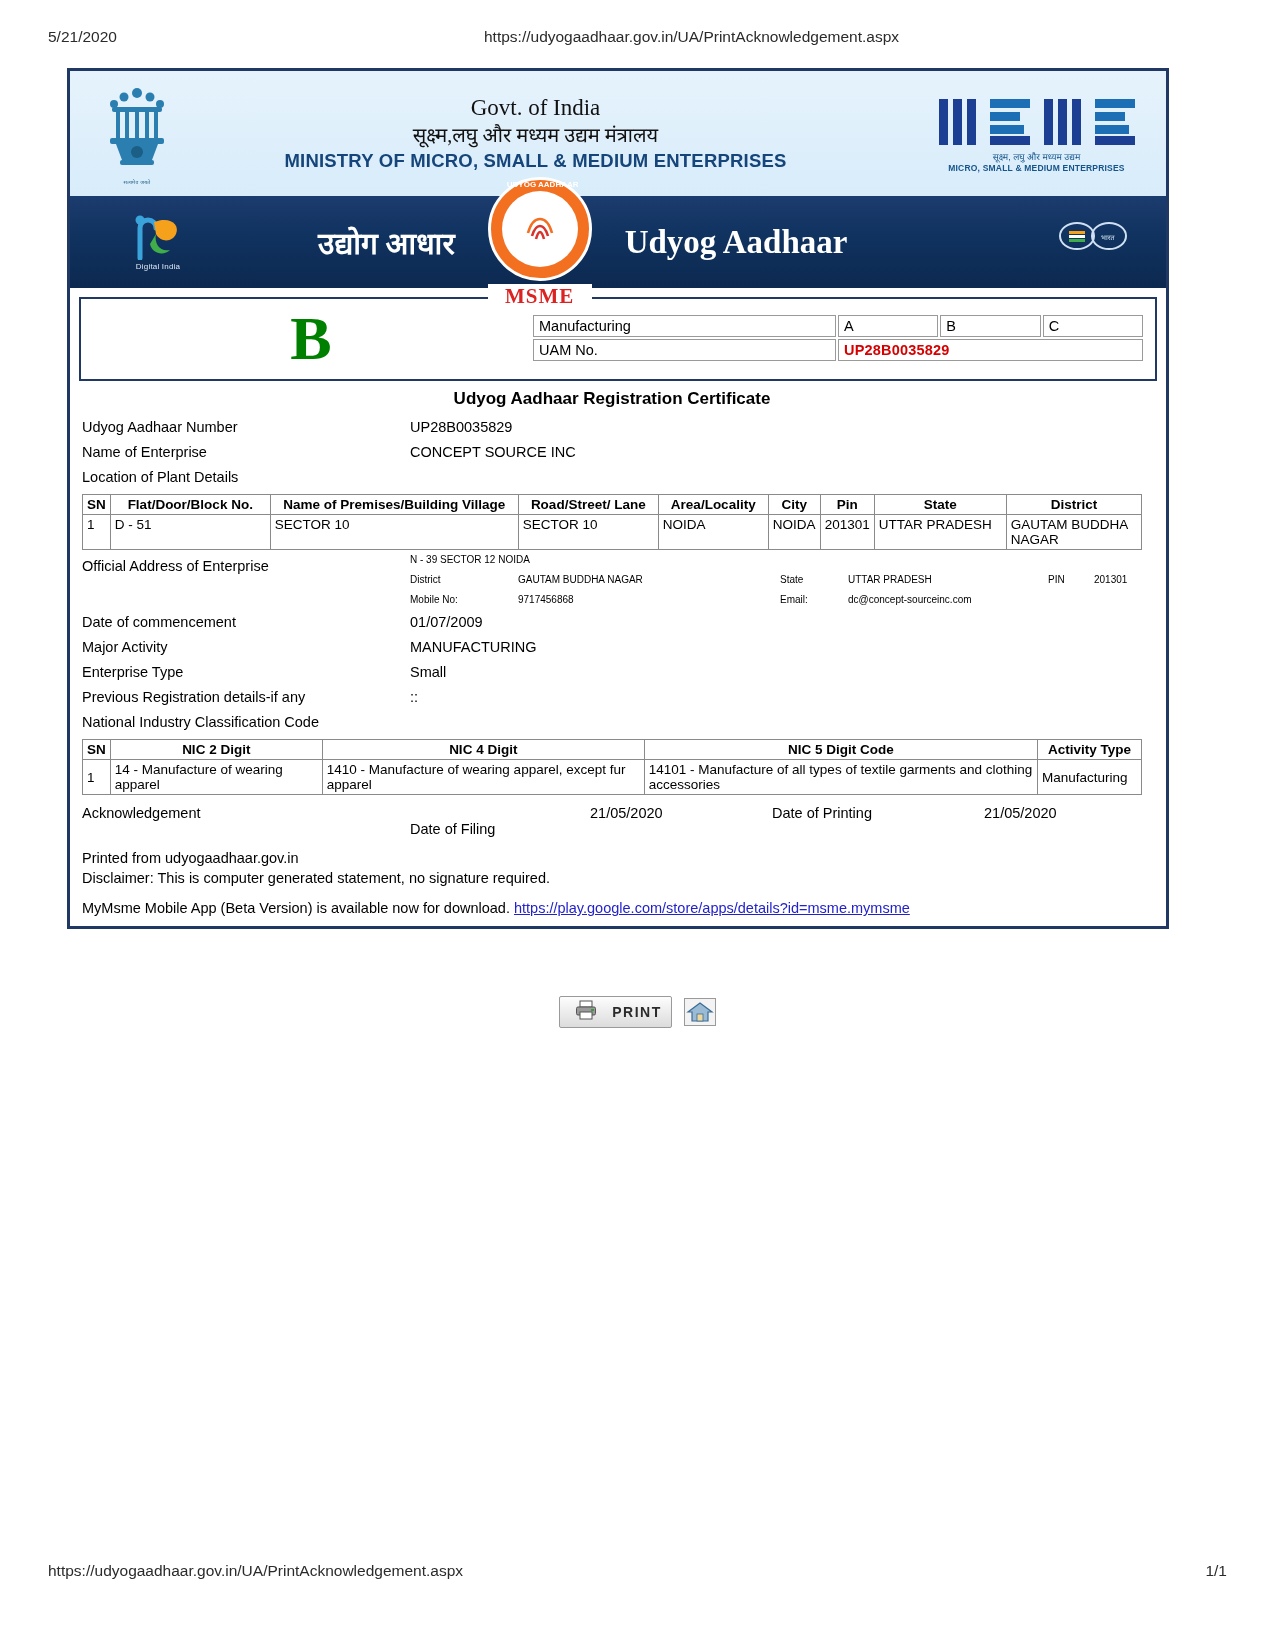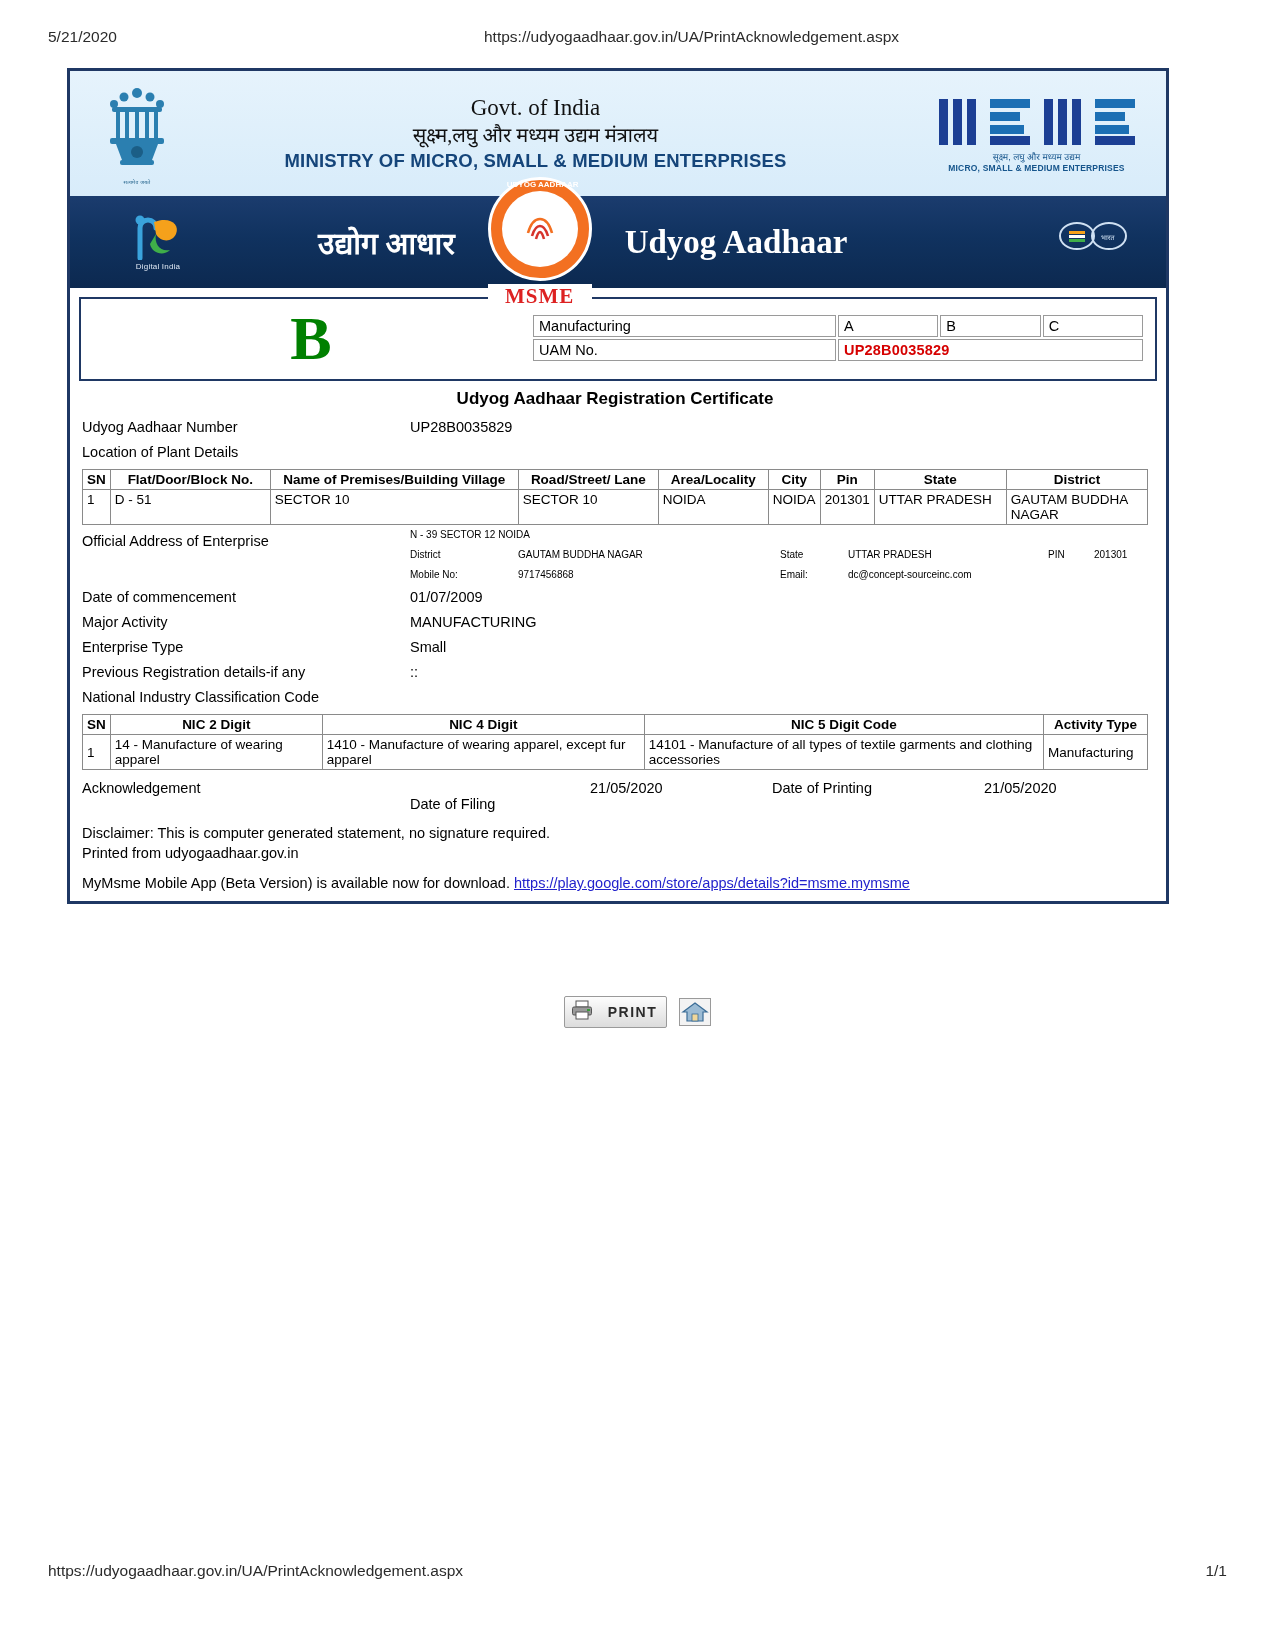--- a/index.html
+++ b/index.html
@@ -162,21 +162,21 @@
     border: 1px solid #9a9a9a;
     padding: 2px 5px;
     background: #fff;
     height: 21px;
   }
   table.type-tbl td.label { width: 296px; }
   table.type-tbl td.col   { width: 98px; }
   .uam-val { color: #d60000; font-weight: bold; letter-spacing: .2px; }
 
   
-  .cert-body { padding: 0 18px 10px 12px; }
+  .cert-body { padding: 0 24px 10px 12px; }
   .cert-title {
     text-align: center;
     font-size: 17px;
     font-weight: bold;
     margin: 8px 0 10px 0;
   }
   .fld { display: flex; font-size: 14.5px; margin-bottom: 9px; }
   .fld .k { width: 328px; flex: 0 0 328px; }
   .fld .v { flex: 1; }
 
@@ -223,21 +223,21 @@
     justify-content: center;
     align-items: center;
     gap: 12px;
   }
   .print-btn {
     display: inline-flex;
     align-items: center;
     gap: 15px;
     border: 1px solid #9a9a9a;
     background: linear-gradient(180deg,#fdfdfd,#dcdcdc);
-    padding: 3px 9px 3px 6px;
+    padding: 3px 9px 3px 15px;
     border-radius: 2px;
   }
   .print-btn .lbl {
     font-size: 14px; font-weight: bold; letter-spacing: 1.5px;
     color: #2b2b2b; font-family: "Liberation Sans", sans-serif;
   }
   .home-btn { display: inline-flex; }
 </style>
 </head>
 <body>
@@ -366,20 +366,24 @@
       </tbody>
     </table>
   </div>
 
   <div class="cert-body">
     <div class="cert-title">Udyog Aadhaar Registration Certificate</div>
 
     <div class="fld">
       <div class="k">Udyog Aadhaar Number</div>
       <div class="v">UP28B0035829</div>
+    </div>
+    <div class="fld">
+      <div class="k">Name of Enterprise</div>
+      <div class="v">CONCEPT SOURCE INC</div>
     </div>
 
     <div class="fld">
       <div class="k">Location of Plant Details</div>
     </div>
 
     <table class="dt">
       <thead>
         <tr>
           <th style="width:26px">SN</th>
@@ -473,22 +477,22 @@
 
     <div class="ack-row">
       <div class="a1">Acknowledgement</div>
       <div class="a2">Date of Filing</div>
       <div class="a3">21/05/2020</div>
       <div class="a4">Date of Printing</div>
       <div>21/05/2020</div>
     </div>
 
     <div class="disclaimer">
+      <div>Printed from udyogaadhaar.gov.in</div>
       <div>Disclaimer: This is computer generated statement, no signature required.</div>
-      <div>Printed from udyogaadhaar.gov.in</div>
     </div>
 
     <div class="mymsme">
       <span>MyMsme Mobile App (Beta Version) is available now for download. </span><a href="#">https://play.google.com/store/apps/details?id=msme.mymsme</a>
     </div>
   </div>
 </div>
 
 <div class="print-strip">
   <div class="print-btn">

